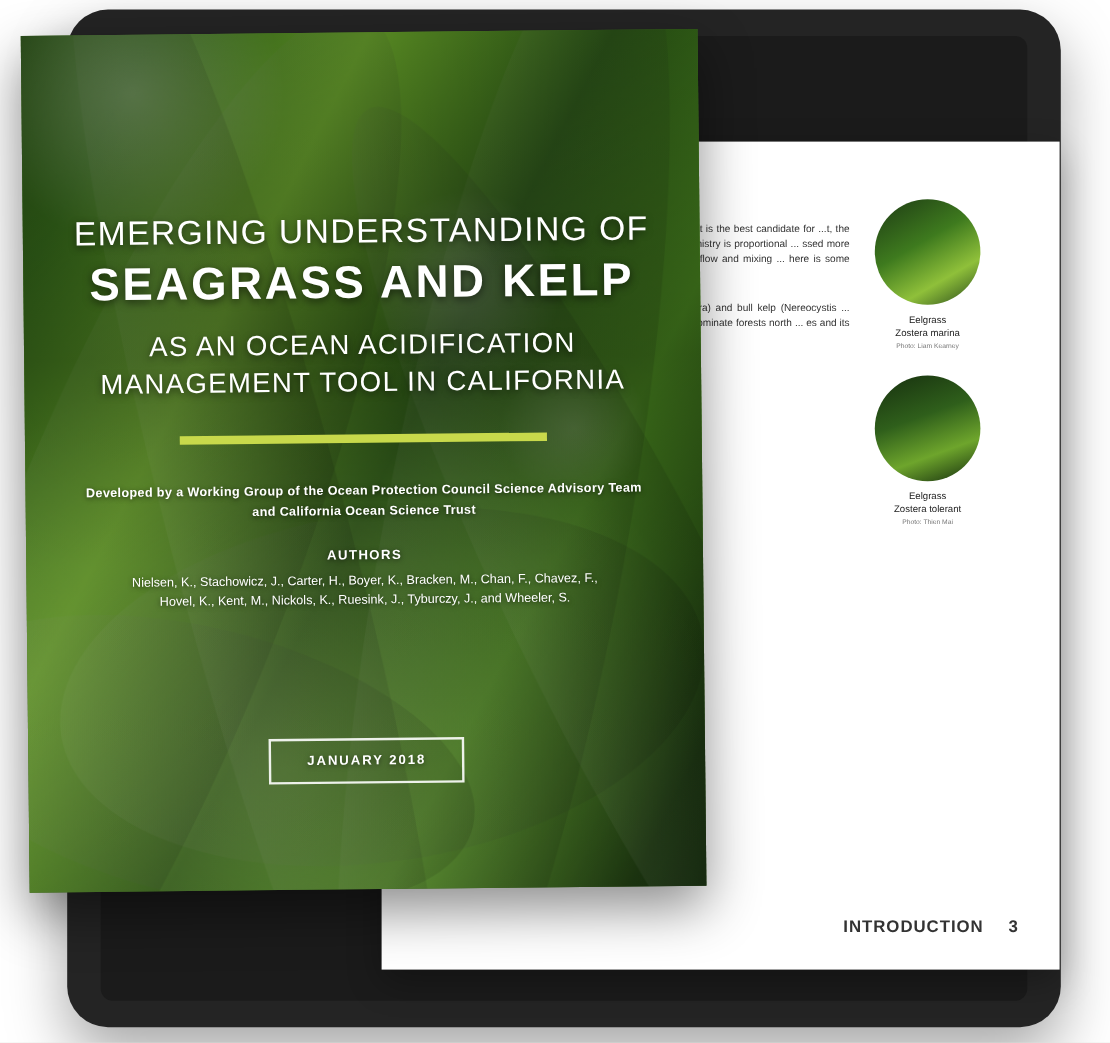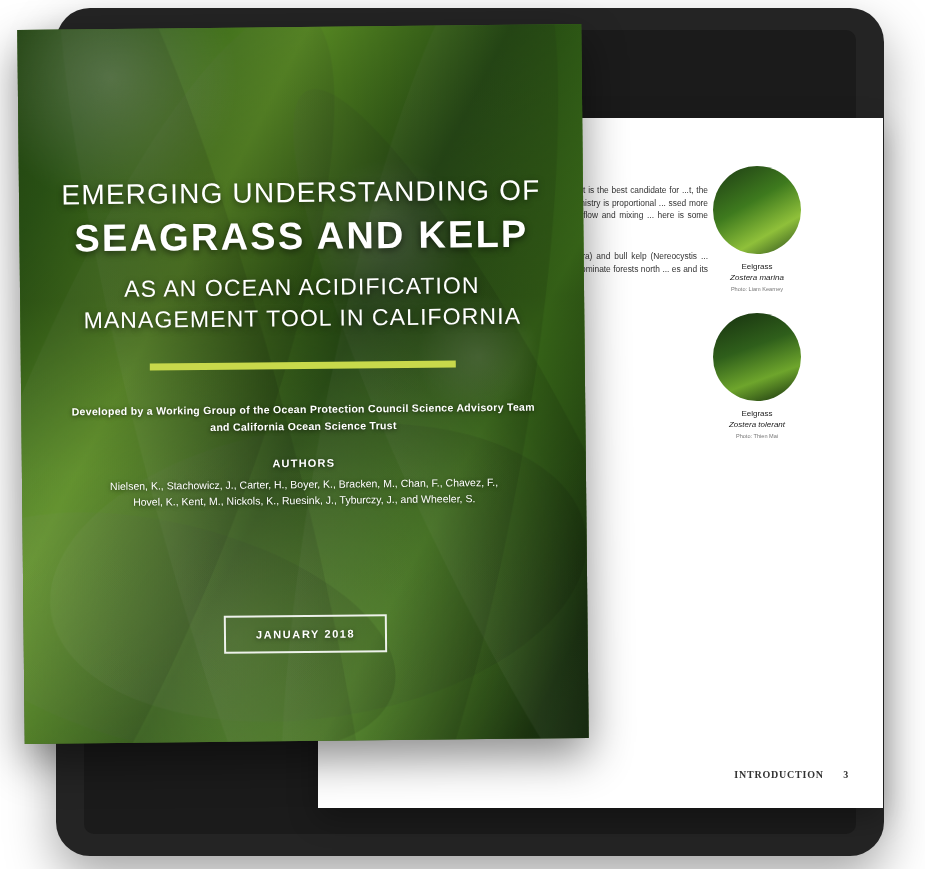--- a/index.html
+++ b/index.html
@@ -62,21 +62,21 @@
     font-size: 8.4px;
     line-height: 12.6px;
     color: #333333;
     text-align: justify;
   }
   .body-col p { margin: 0 0 16px 0; }
 
   
   .photo-col {
     position: absolute;
-    right: 46px;
+    right: 30px;
     top: 48px;
     width: 160px;
     text-align: center;
   }
   .photo-item { margin-bottom: 19px; }
   .thumb {
     width: 88px;
     height: 88px;
     border-radius: 50%;
     margin: 0 auto 7px auto;
@@ -89,39 +89,37 @@
   .t4 { background: linear-gradient(155deg,#1d6b5c 0%,#2f9d7d 45%,#54c3a1 75%,#14564a 100%); }
 
   .cap-common {
     font-size: 8px;
     color: #222222;
     line-height: 11px;
   }
   .cap-sci {
     font-size: 8px;
     color: #222222;
-    font-style: italic;
     line-height: 11px;
   }
   .cap-photo {
     font-size: 5.6px;
     color: #777777;
     line-height: 9px;
     margin-top: 2px;
   }
 
   .page-footer {
     position: absolute;
     right: 34px;
     bottom: 28px;
-    font-size: 10px;
+    font-size: 14px;
     letter-spacing: 0.8px;
     color: #333333;
     font-weight: bold;
-    font-family: Liberation Serif, serif;
   }
   .page-footer .pgnum { margin-left: 16px; }
 
   
   .cover {
     position: absolute;
     left: 21px;
     top: 27px;
     width: 564px;
     height: 714px;

